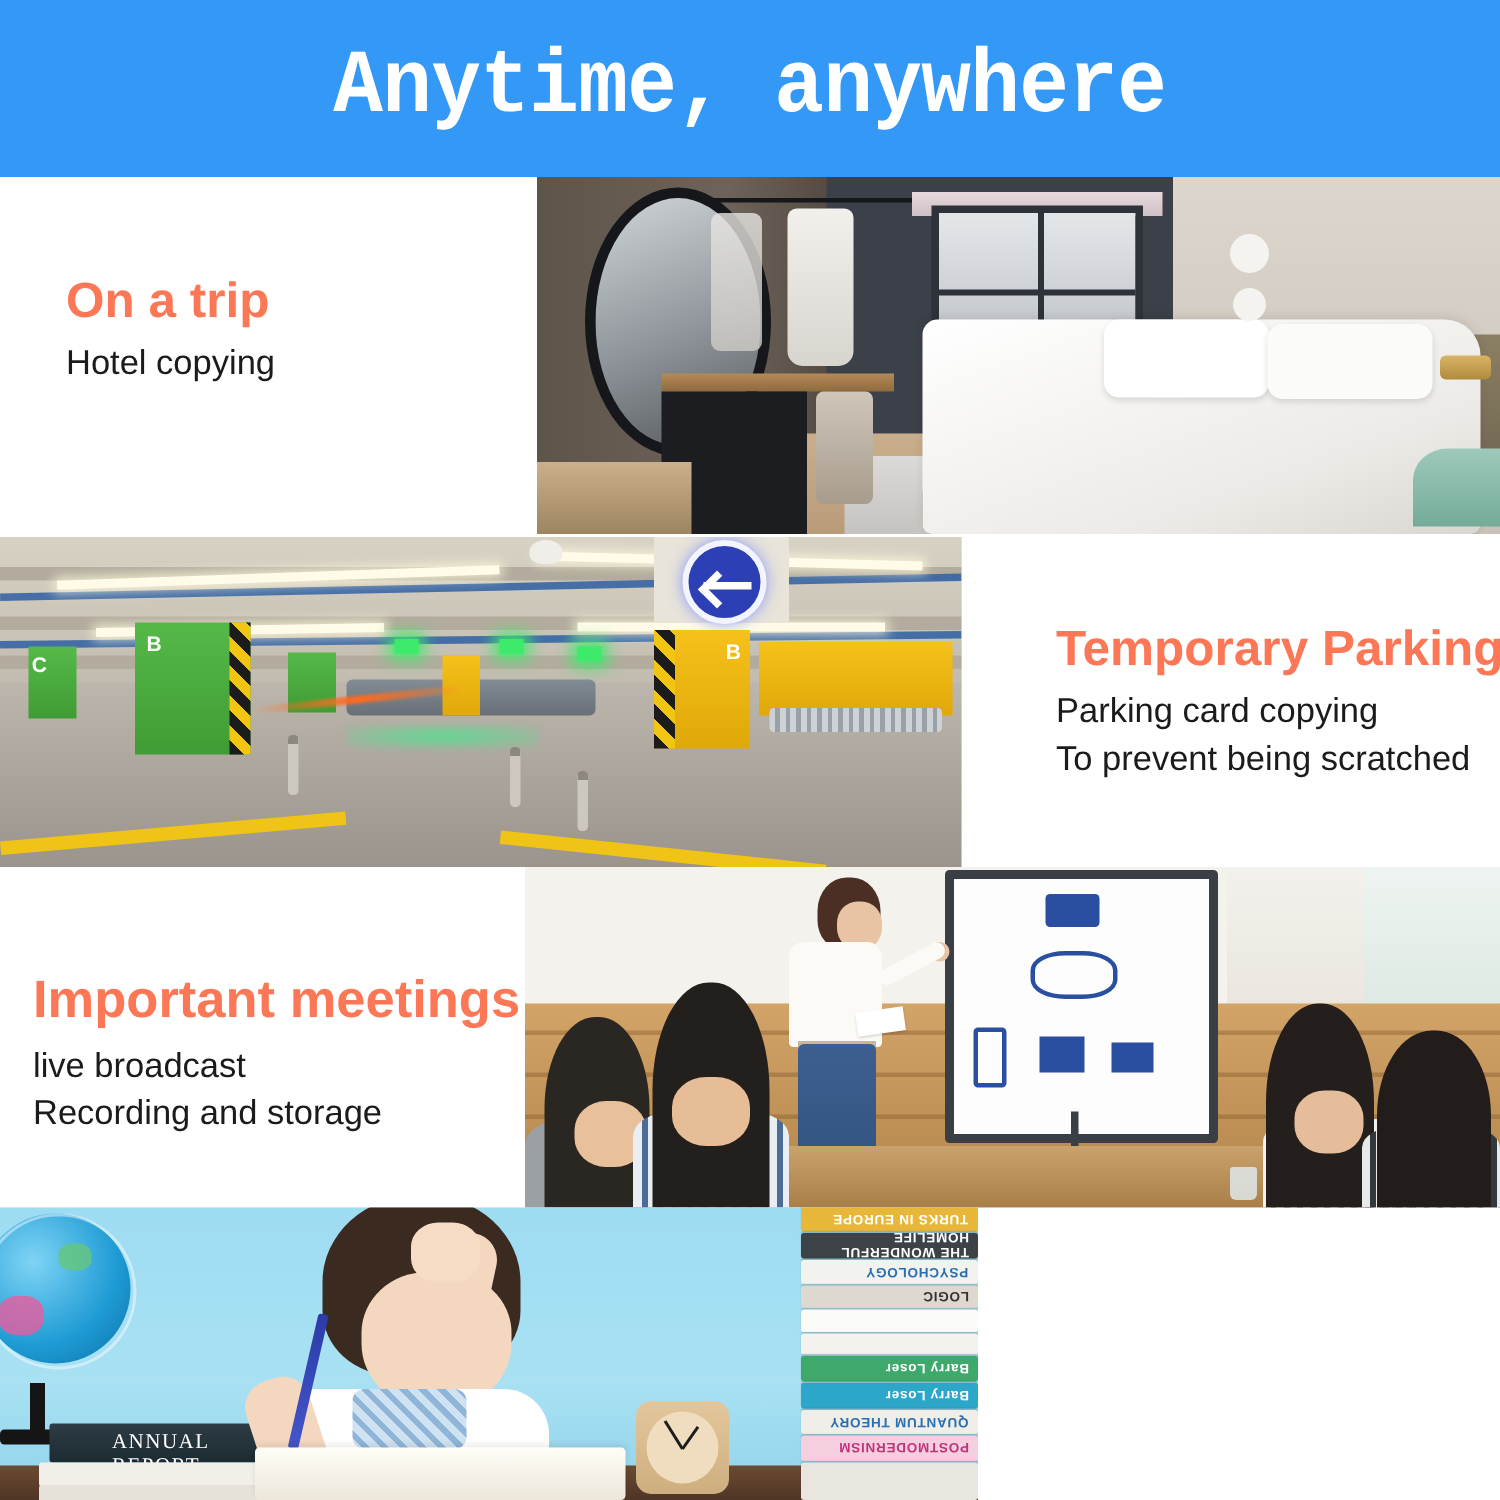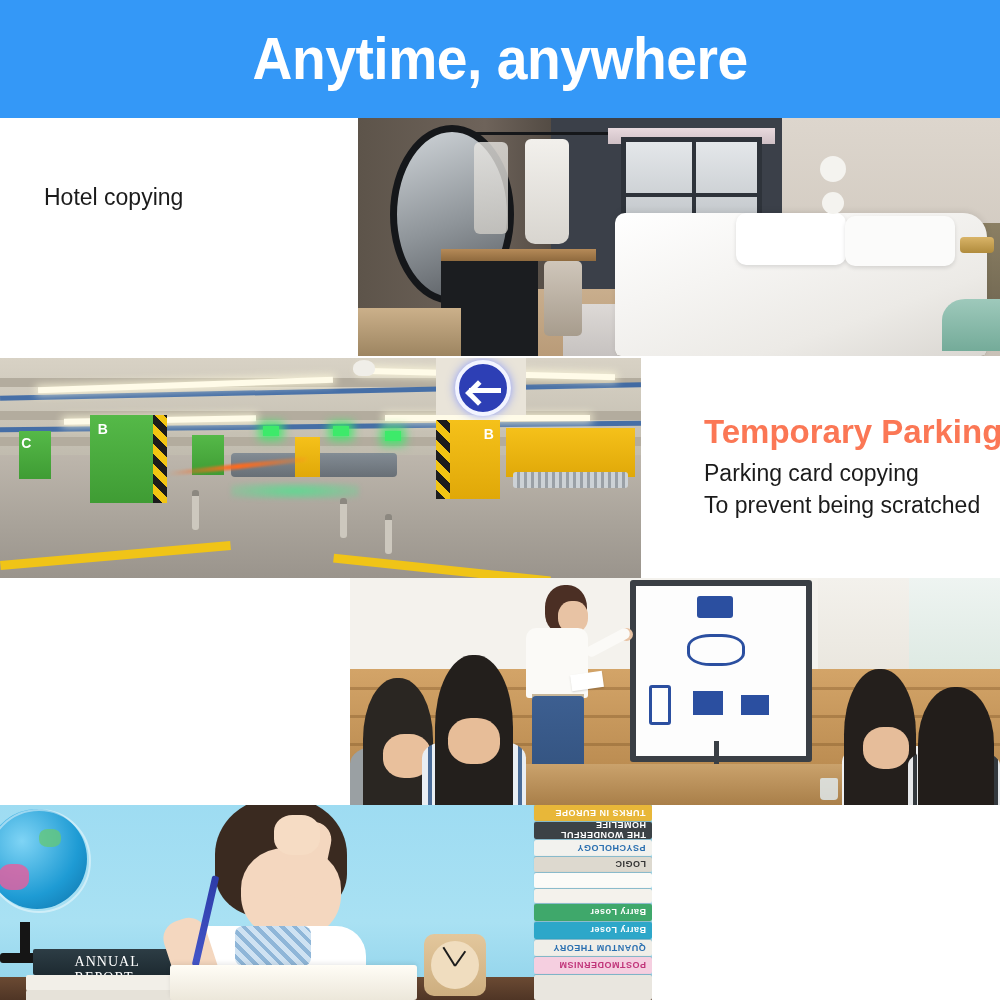--- a/index.html
+++ b/index.html
@@ -7,21 +7,21 @@
     width:1000px;height:1000px;overflow:hidden;
     font-family:"Liberation Sans","DejaVu Sans",sans-serif;
     -webkit-font-smoothing:antialiased;
   }
   .page{position:relative;width:1000px;height:1000px;background:#ffffff;}
 
   
   .banner{
     position:absolute;left:0;top:0;width:1000px;height:118px;
     background:#3498f7;
-    display:flex;align-items:center;justify-content:center;
+    display:flex;align-items:center;justify-content:center;font-family:Liberation Mono, monospace;
   }
   .banner-title{
     color:#ffffff;font-size:60px;font-weight:bold;letter-spacing:-0.5px;
     line-height:1;white-space:nowrap;
     transform:scaleX(0.92);transform-origin:center;
   }
   .photo{position:absolute;overflow:hidden;background:#cfd4d8;}
   .photo .scene{position:absolute;inset:0;}
   .txt{position:absolute;}
   .head{
@@ -304,20 +304,21 @@
       <div class="bed"></div>
       <div class="pillow1"></div>
       <div class="pillow2"></div>
       <div class="sconce"></div>
       <div class="lamp"></div>
       <div class="nighttable"></div>
       <div class="credenza"></div>
     </div>
   </div>
   <div class="txt" id="s1-text">
+    <p class="head">On a trip</p>
     <p class="body-line">Hotel copying</p>
   </div>
 
   <div class="photo" id="s2-photo">
     <div class="scene garage">
       <div class="ceiling"></div>
       <div class="beam b1"></div>
       <div class="beam b2"></div>
       <div class="beam b3"></div>
       <div class="pipe p1"></div>
@@ -397,20 +398,25 @@
       <div class="att a2"></div>
       <div class="a2f"></div>
       <div class="a3s"></div>
       <div class="att a3"></div>
       <div class="a3f"></div>
       <div class="a4s"></div>
       <div class="att a4"></div>
       <div class="glass"></div>
     </div>
   </div>
+  <div class="txt" id="s3-text">
+    <p class="head big">Important meetings</p>
+    <p class="body-line">live broadcast</p>
+    <p class="body-line">Recording and storage</p>
+  </div>
 
   <div class="photo" id="s4-photo">
     <div class="scene study">
       <div class="deskline"></div>
       <div class="globe">
         <div class="land l1"></div>
         <div class="land l2"></div>
       </div>
       <div class="globe-ring"></div>
       <div class="globe-stand"></div>

